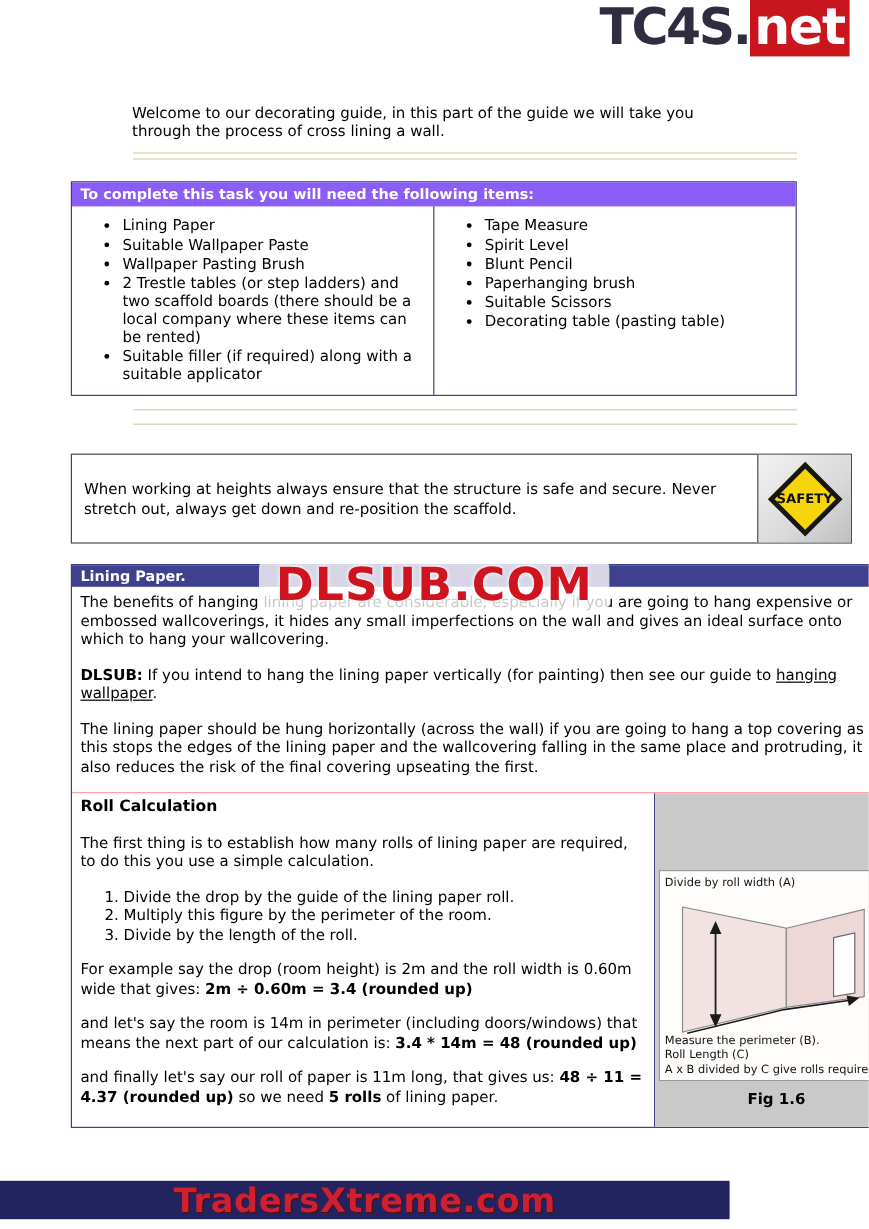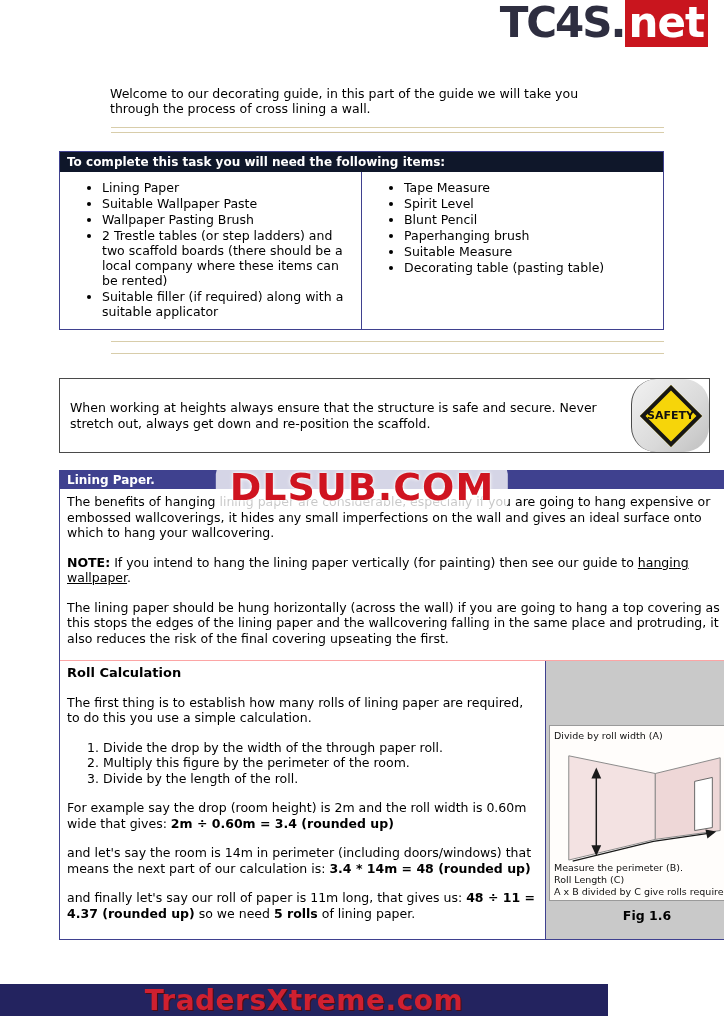--- a/index.html
+++ b/index.html
@@ -24,31 +24,31 @@
 
   
   .rule { position: absolute; left: 111px; width: 553px; height: 0; border-top: 1px solid #d8cdaa; }
   .rule-1 { top: 127px; }
   .rule-2 { top: 132px; }
   .rule-3 { top: 341px; }
   .rule-4 { top: 353px; }
 
   
   .items-table { position: absolute; top: 151px; left: 59px; width: 605px; border: 1px solid #3f418f; background: #fff; }
-  .table-header { background: #0f172a; color: #fff; font-weight: bold; font-size: 12px; padding: 3px 7px; }
+  .table-header { background: #8b5cf6; color: #fff; font-weight: bold; font-size: 12px; padding: 3px 7px; }
   .table-body { display: flex; align-items: stretch; }
   .tcol { flex: 1; }
   .tcol-first { border-right: 1px solid #3f418f; }
   .tcol ul { margin: 8px 4px 10px 0; padding-left: 42px; line-height: 15px; }
   .tcol ul li { margin: 0 0 1px; }
 
   
   .safety-box { position: absolute; top: 378px; left: 59px; width: 651px; height: 75px; border: 1px solid #4a4a4a; display: flex; background: #fff; }
   .safety-text { flex: 1; margin: 0; padding: 8px 10px; line-height: 15.5px; align-self: center; }
-  .safety-icon-cell { width: 78px; border-left: 1px solid #4a4a4a; position: relative; display: flex; align-items: center; justify-content: center; background: linear-gradient(135deg,#f2f2f2 0%,#d9d9d9 60%,#bfbfbf 100%); border-radius: 25px; }
+  .safety-icon-cell { width: 78px; border-left: 1px solid #4a4a4a; position: relative; display: flex; align-items: center; justify-content: center; background: linear-gradient(135deg,#f2f2f2 0%,#d9d9d9 60%,#bfbfbf 100%); }
   .diamond { position: absolute; width: 44px; height: 44px; background: #f6d50a; border: 4px solid #161616; transform: rotate(45deg); }
   .diamond-label { position: relative; z-index: 2; font-weight: bold; font-size: 11px; color: #111; letter-spacing: 0px; }
 
   
   .guide { position: absolute; top: 470px; left: 59px; width: 690px; border: 1px solid #3f418f; background: #fff; }
   .section-header { background: #3f418f; color: #fff; font-weight: bold; font-size: 12px; padding: 2px 7px; }
   .section-body { padding: 5px 7px 0; line-height: 15.5px; }
   .section-body p { margin: 0 0 14px; }
   .bold { font-weight: bold; }
   .link { text-decoration: underline; color: inherit; cursor: pointer; }
@@ -104,21 +104,21 @@
           <li>2 Trestle tables (or step ladders) and two scaffold boards (there should be a local company where these items can be rented)</li>
           <li>Suitable filler (if required) along with a suitable applicator</li>
         </ul>
       </div>
       <div class="tcol">
         <ul>
           <li>Tape Measure</li>
           <li>Spirit Level</li>
           <li>Blunt Pencil</li>
           <li>Paperhanging brush</li>
-          <li>Suitable Measure</li>
+          <li>Suitable Scissors</li>
           <li>Decorating table (pasting table)</li>
         </ul>
       </div>
     </div>
   </section>
 
   <div class="rule rule-3"></div>
   <div class="rule rule-4"></div>
 
   <section class="safety-box">
@@ -126,30 +126,30 @@
     <div class="safety-icon-cell">
       <div class="diamond"></div>
       <span class="diamond-label">SAFETY</span>
     </div>
   </section>
 
   <section class="guide">
     <div class="section-header">Lining Paper.</div>
     <div class="section-body">
       <p>The benefits of hanging lining paper are considerable, especially if you are going to hang expensive or embossed wallcoverings, it hides any small imperfections on the wall and gives an ideal surface onto which to hang your wallcovering.</p>
-      <p><span class="bold">NOTE:</span><span> If you intend to hang the lining paper vertically (for painting) then see our guide to </span><a class="link">hanging wallpaper</a><span>.</span></p>
+      <p><span class="bold">DLSUB:</span><span> If you intend to hang the lining paper vertically (for painting) then see our guide to </span><a class="link">hanging wallpaper</a><span>.</span></p>
       <p>The lining paper should be hung horizontally (across the wall) if you are going to hang a top covering as this stops the edges of the lining paper and the wallcovering falling in the same place and protruding, it also reduces the risk of the final covering upseating the first.</p>
     </div>
 
     <div class="rollcalc">
       <div class="rollcalc-left">
         <p class="rollcalc-title">Roll Calculation</p>
         <p>The first thing is to establish how many rolls of lining paper are required, to do this you use a simple calculation.</p>
         <ol>
-          <li>Divide the drop by the width of the through paper roll.</li>
+          <li>Divide the drop by the guide of the lining paper roll.</li>
           <li>Multiply this figure by the perimeter of the room.</li>
           <li>Divide by the length of the roll.</li>
         </ol>
         <p><span>For example say the drop (room height) is 2m and the roll width is 0.60m wide that gives: </span><span class="bold">2m ÷ 0.60m = 3.4 (rounded up)</span></p>
         <p><span>and let's say the room is 14m in perimeter (including doors/windows) that means the next part of our calculation is: </span><span class="bold">3.4 * 14m = 48 (rounded up)</span></p>
         <p><span>and finally let's say our roll of paper is 11m long, that gives us: </span><span class="bold">48 ÷ 11 = 4.37 (rounded up)</span><span> so we need </span><span class="bold">5 rolls</span><span> of lining paper.</span></p>
       </div>
 
       <div class="rollcalc-right">
         <div class="fig-panel">

